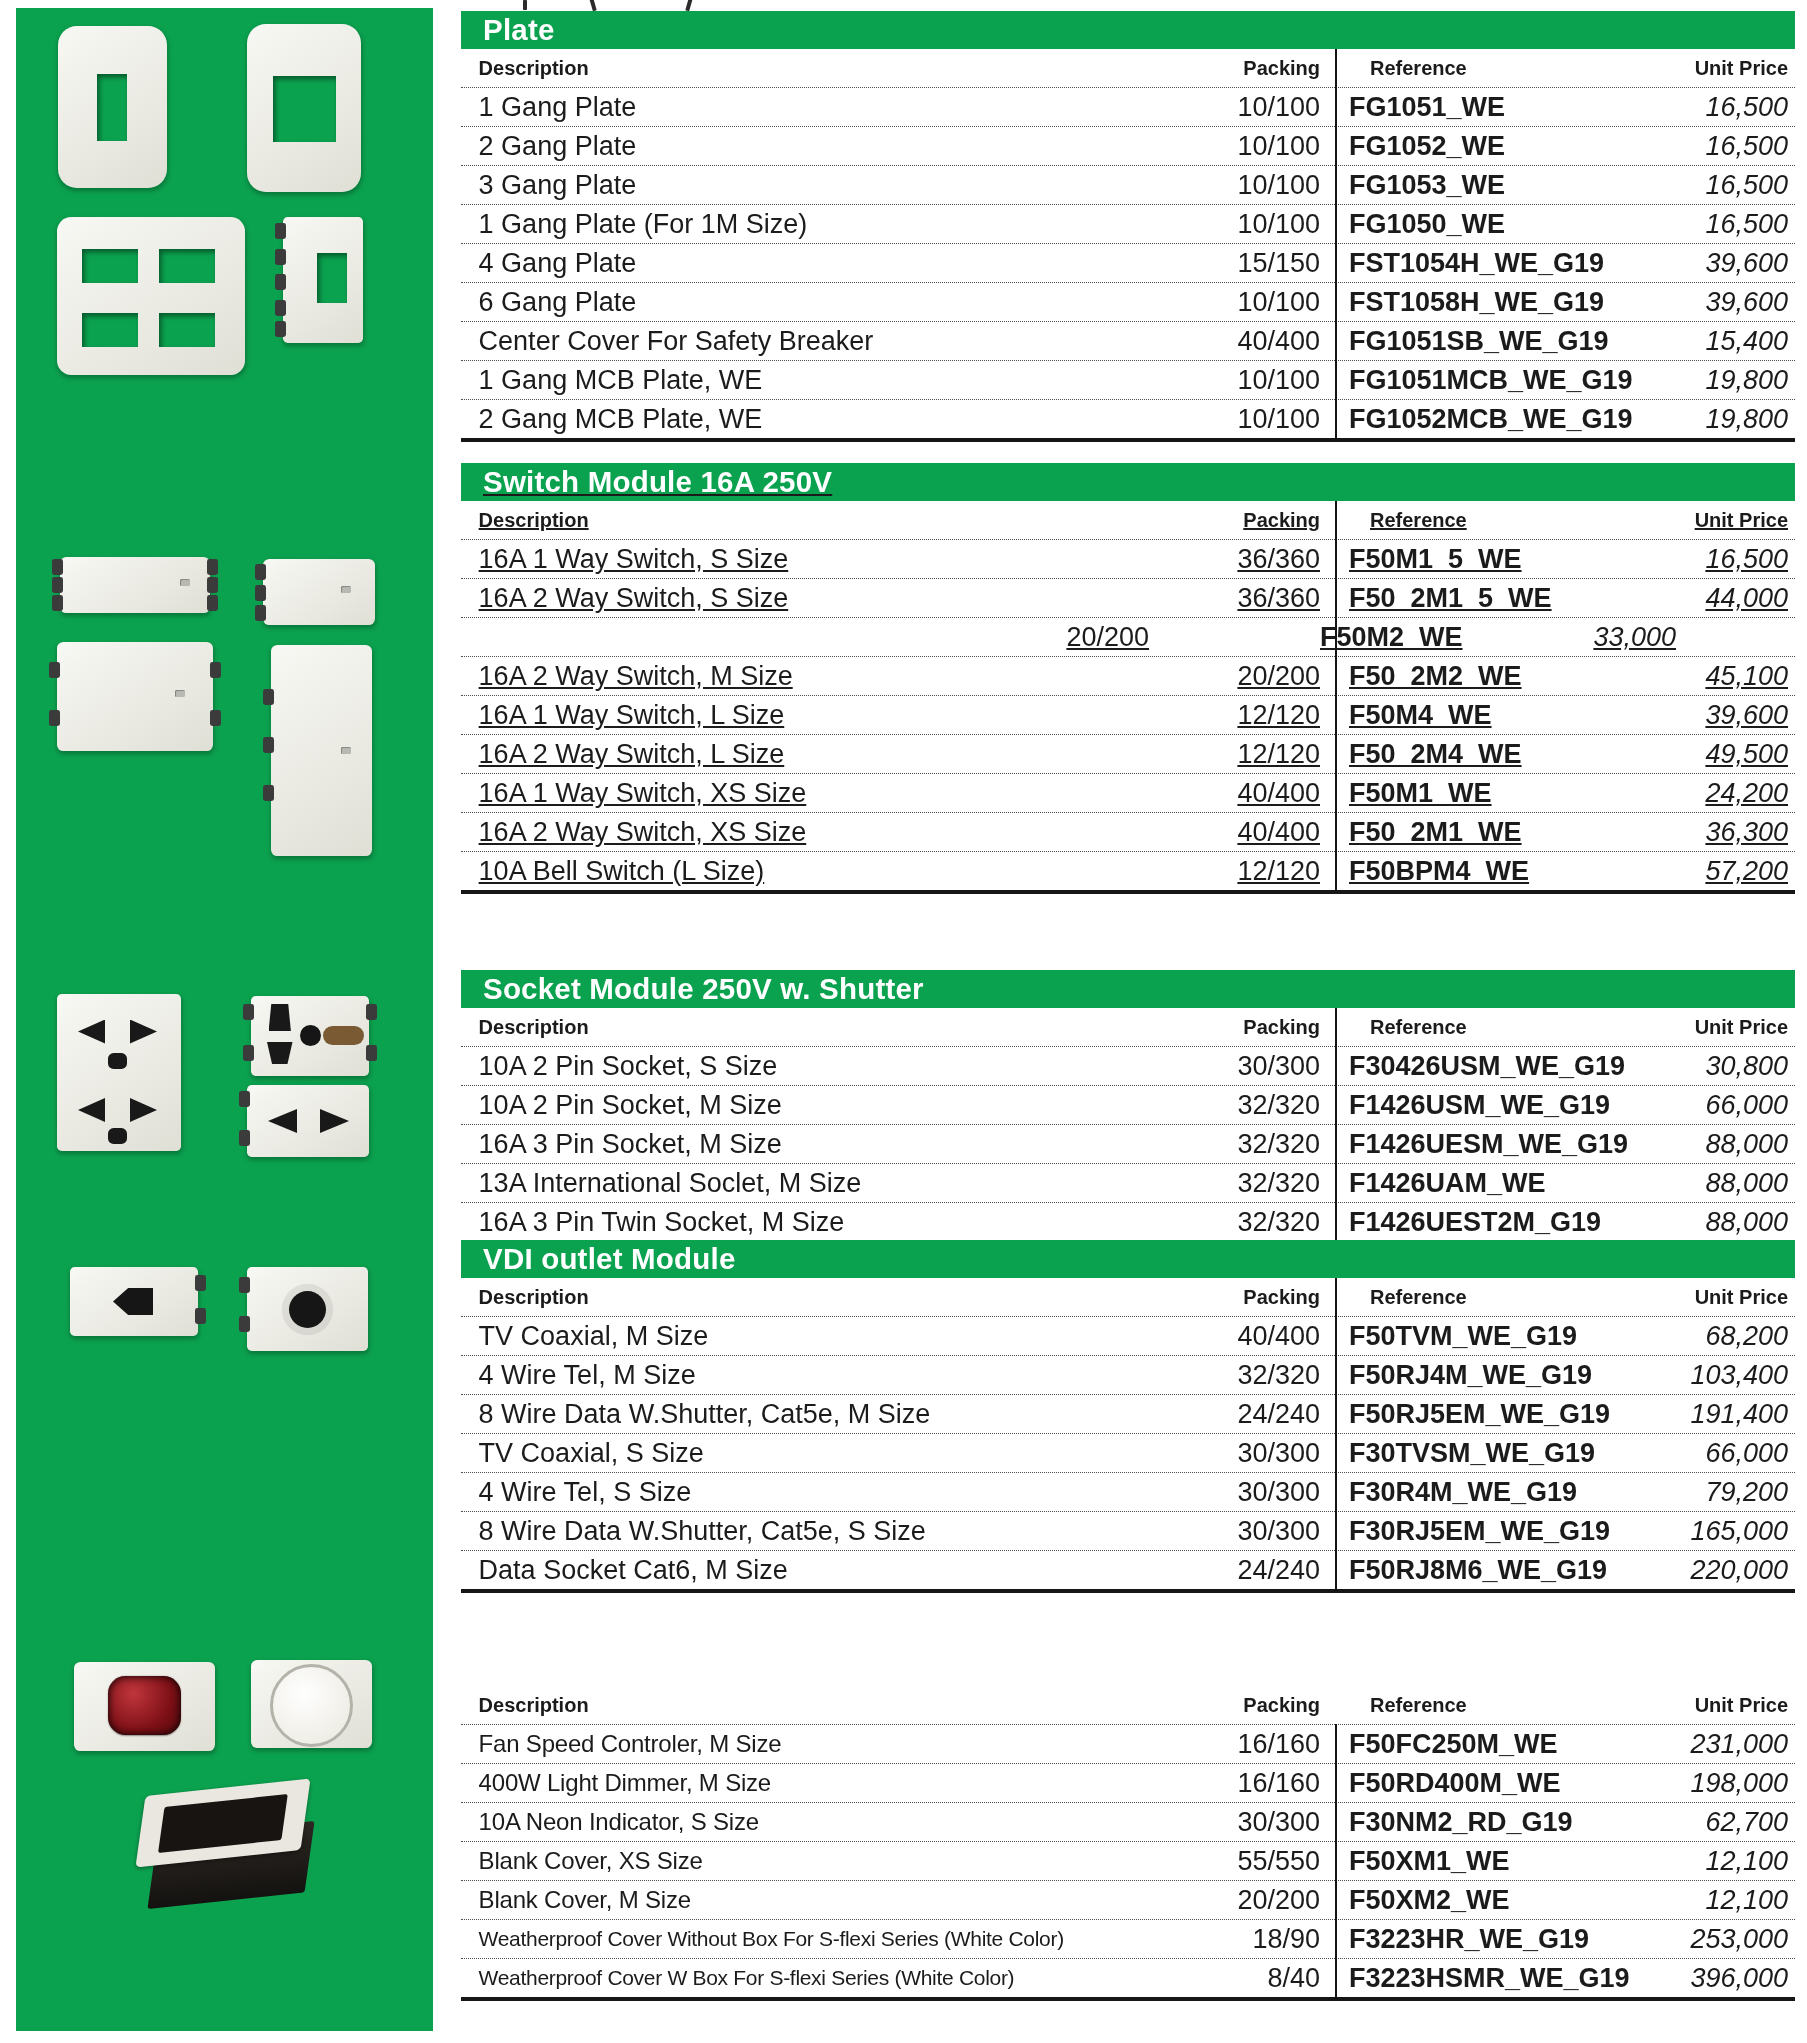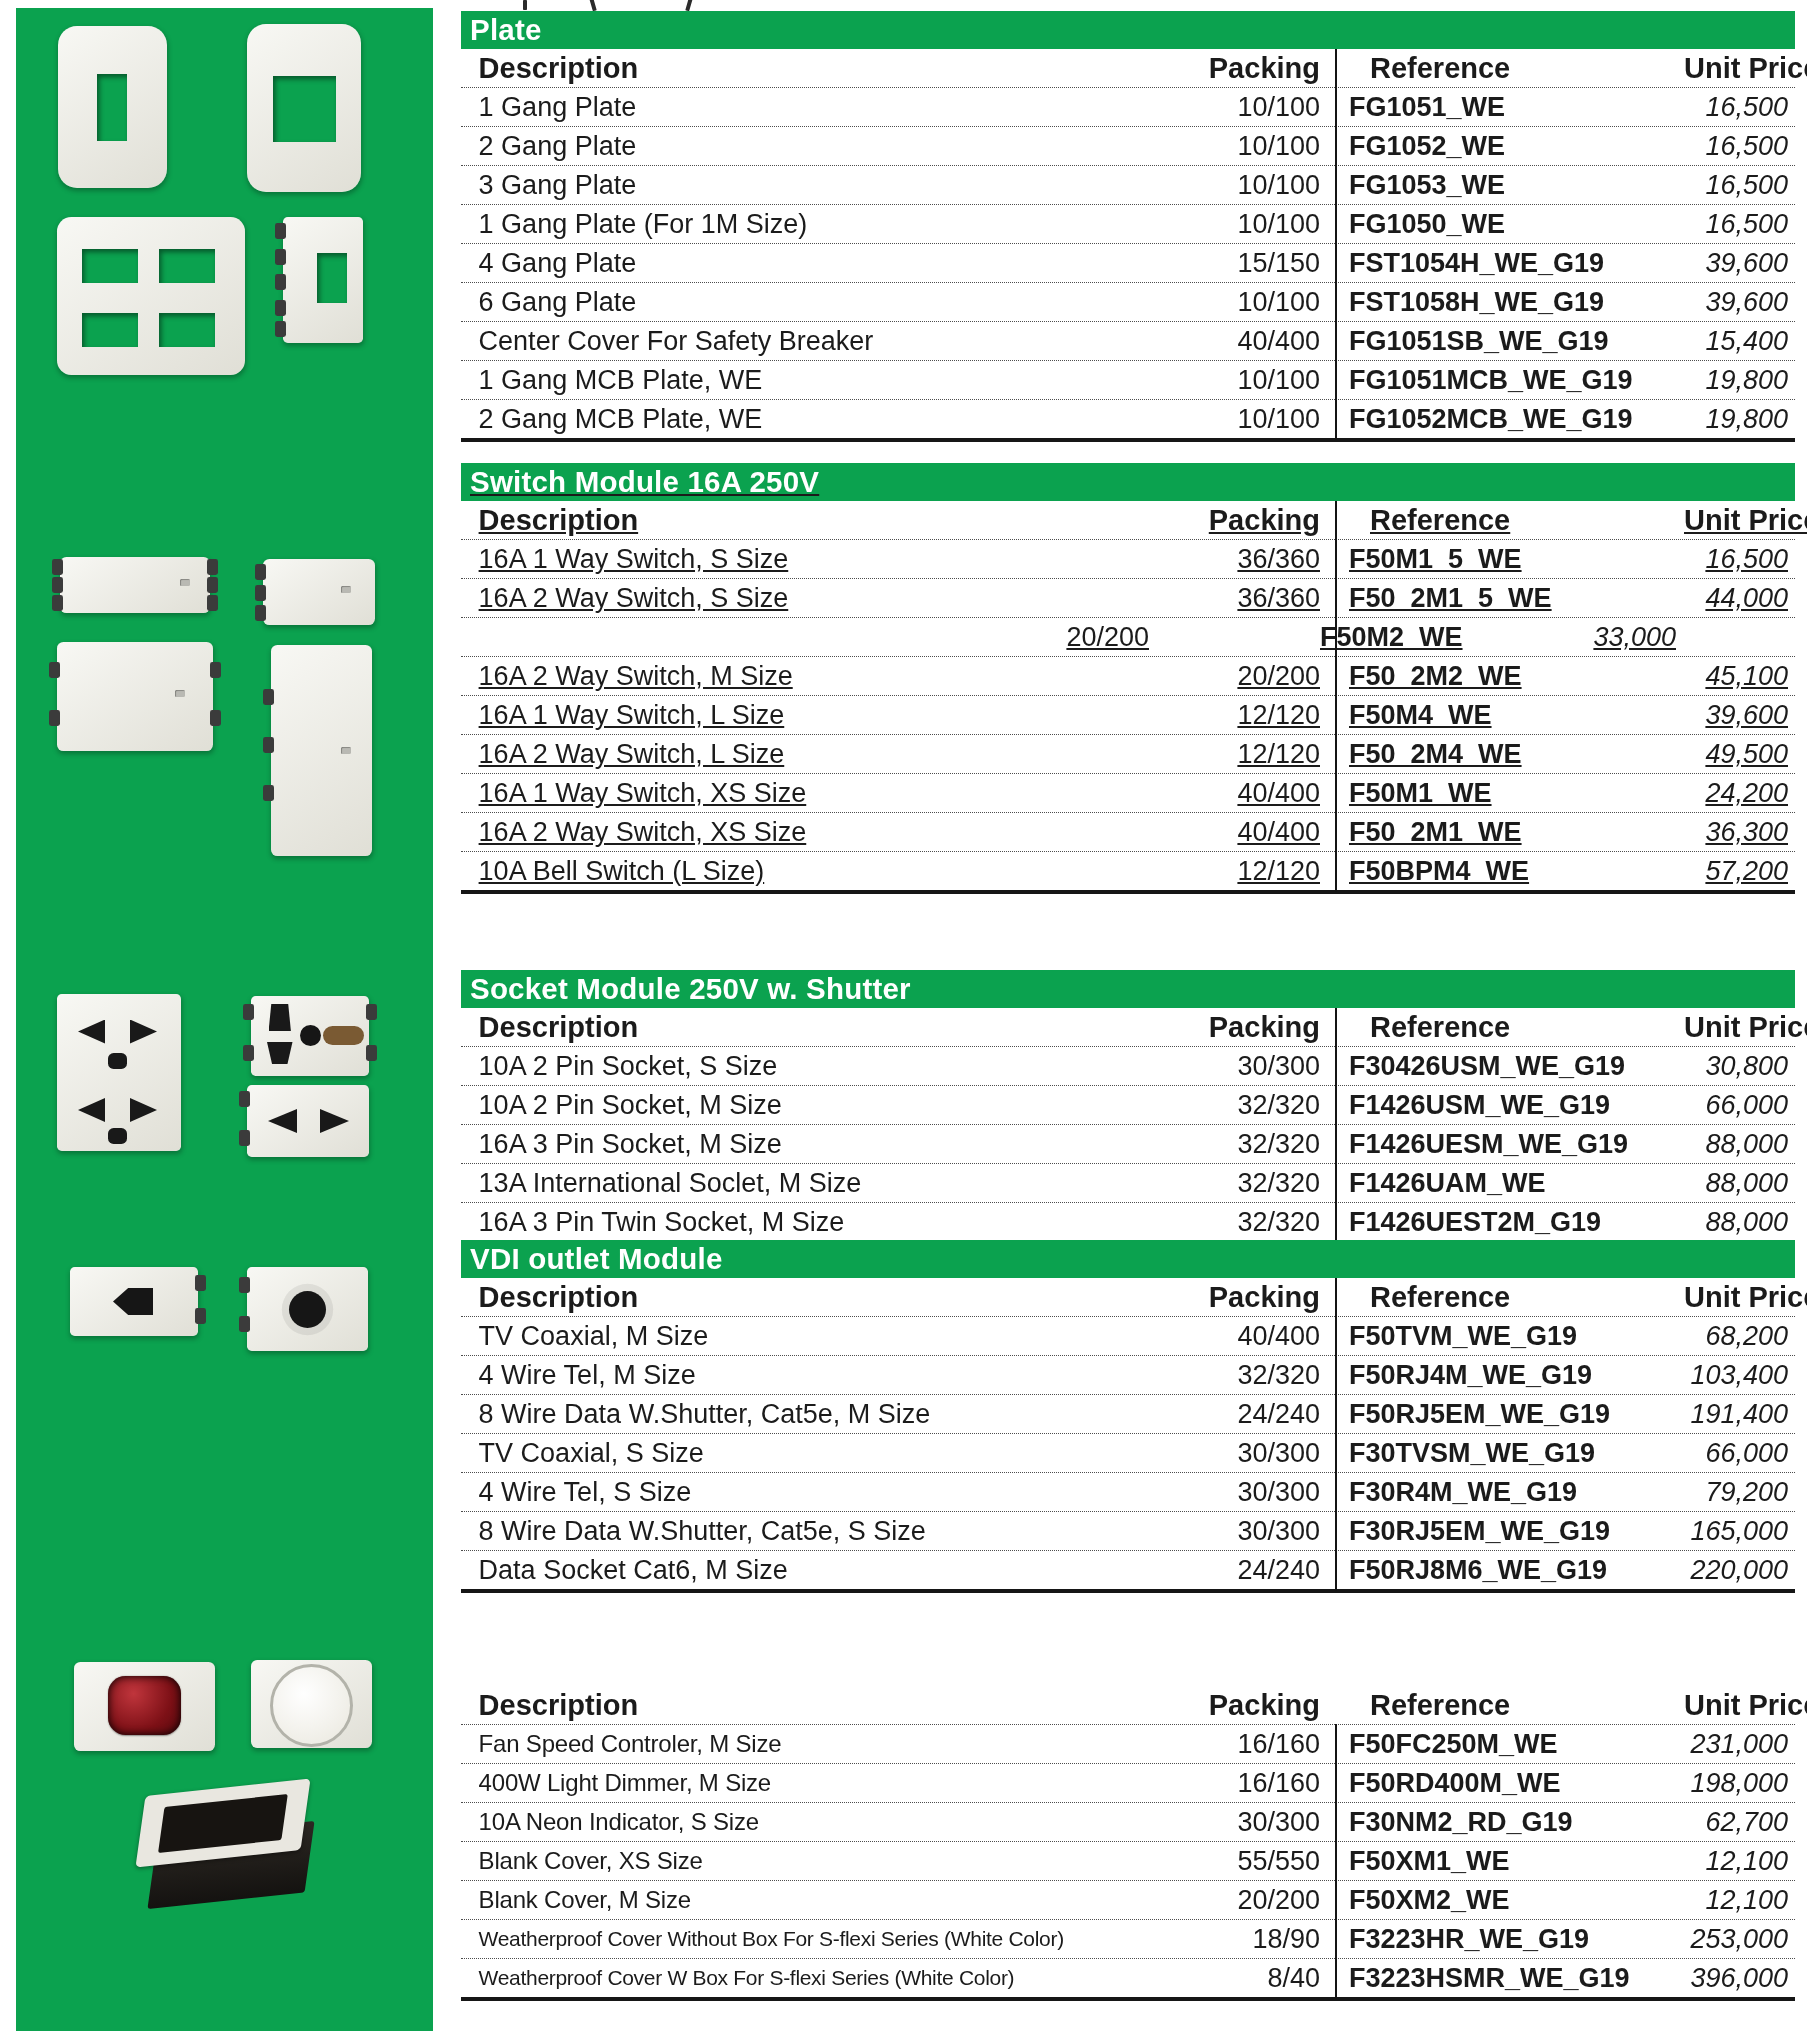--- a/index.html
+++ b/index.html
@@ -35,25 +35,25 @@
   .oval{position:absolute;background:#7a5a33;border-radius:9.6px;}
   .circ{position:absolute;background:#161616;border-radius:50%;}
   .boxlid{position:absolute;background:#e9e7e0;transform:rotate(-6deg) skewX(-14deg);
           border-radius:4.8px;box-shadow:0 1.6px 4px rgba(0,0,0,.4);z-index:2;}
   .boxhole{position:absolute;background:#171411;border-radius:2.4px;}
   .boxbody{position:absolute;background:linear-gradient(#2c2823,#141210);
            transform:rotate(-6deg) skewX(-14deg);border-radius:3.2px;z-index:1;}
 
   
   .sec{position:absolute;left:461px;width:1334px;}
-  .bar{height:38px;background:#0ba24f;display:flex;align-items:center;padding-left:9px;
+  .bar{height:38px;background:#0ba24f;display:flex;align-items:center;padding-left:22px;
        box-sizing:border-box;color:#fff;font-weight:bold;font-size:29.5px;letter-spacing:0.2px;}
   .cols,.row{display:grid;grid-template-columns:688px 171px 29px 335px 112px;align-items:center;
        box-sizing:border-box;}
-  .cols{height:38px;font-weight:bold;font-size:29px;}
+  .cols{height:38px;font-weight:bold;font-size:20px;}
   .row{height:39px;font-size:27px;border-top:1.6px dotted #4d4d4d;}
   .c-desc{padding-left:17.6px;white-space:nowrap;overflow:visible;}
   .c-pack{text-align:right;white-space:nowrap;}
   .c-ref{font-weight:bold;white-space:nowrap;}
   .cols .c-ref{padding-left:21px;}
   .c-price{text-align:right;font-style:italic;padding-right:8px;white-space:nowrap;}
   .cols .c-price{font-style:normal;}
   .row .c-desc.narrow{font-size:24px;letter-spacing:-0.2px;}
   .row .c-desc.tiny{font-size:21px;letter-spacing:-0.3px;}
   .vline{position:absolute;left:874px;top:38px;bottom:2.4px;width:2.4px;background:#141414;}

